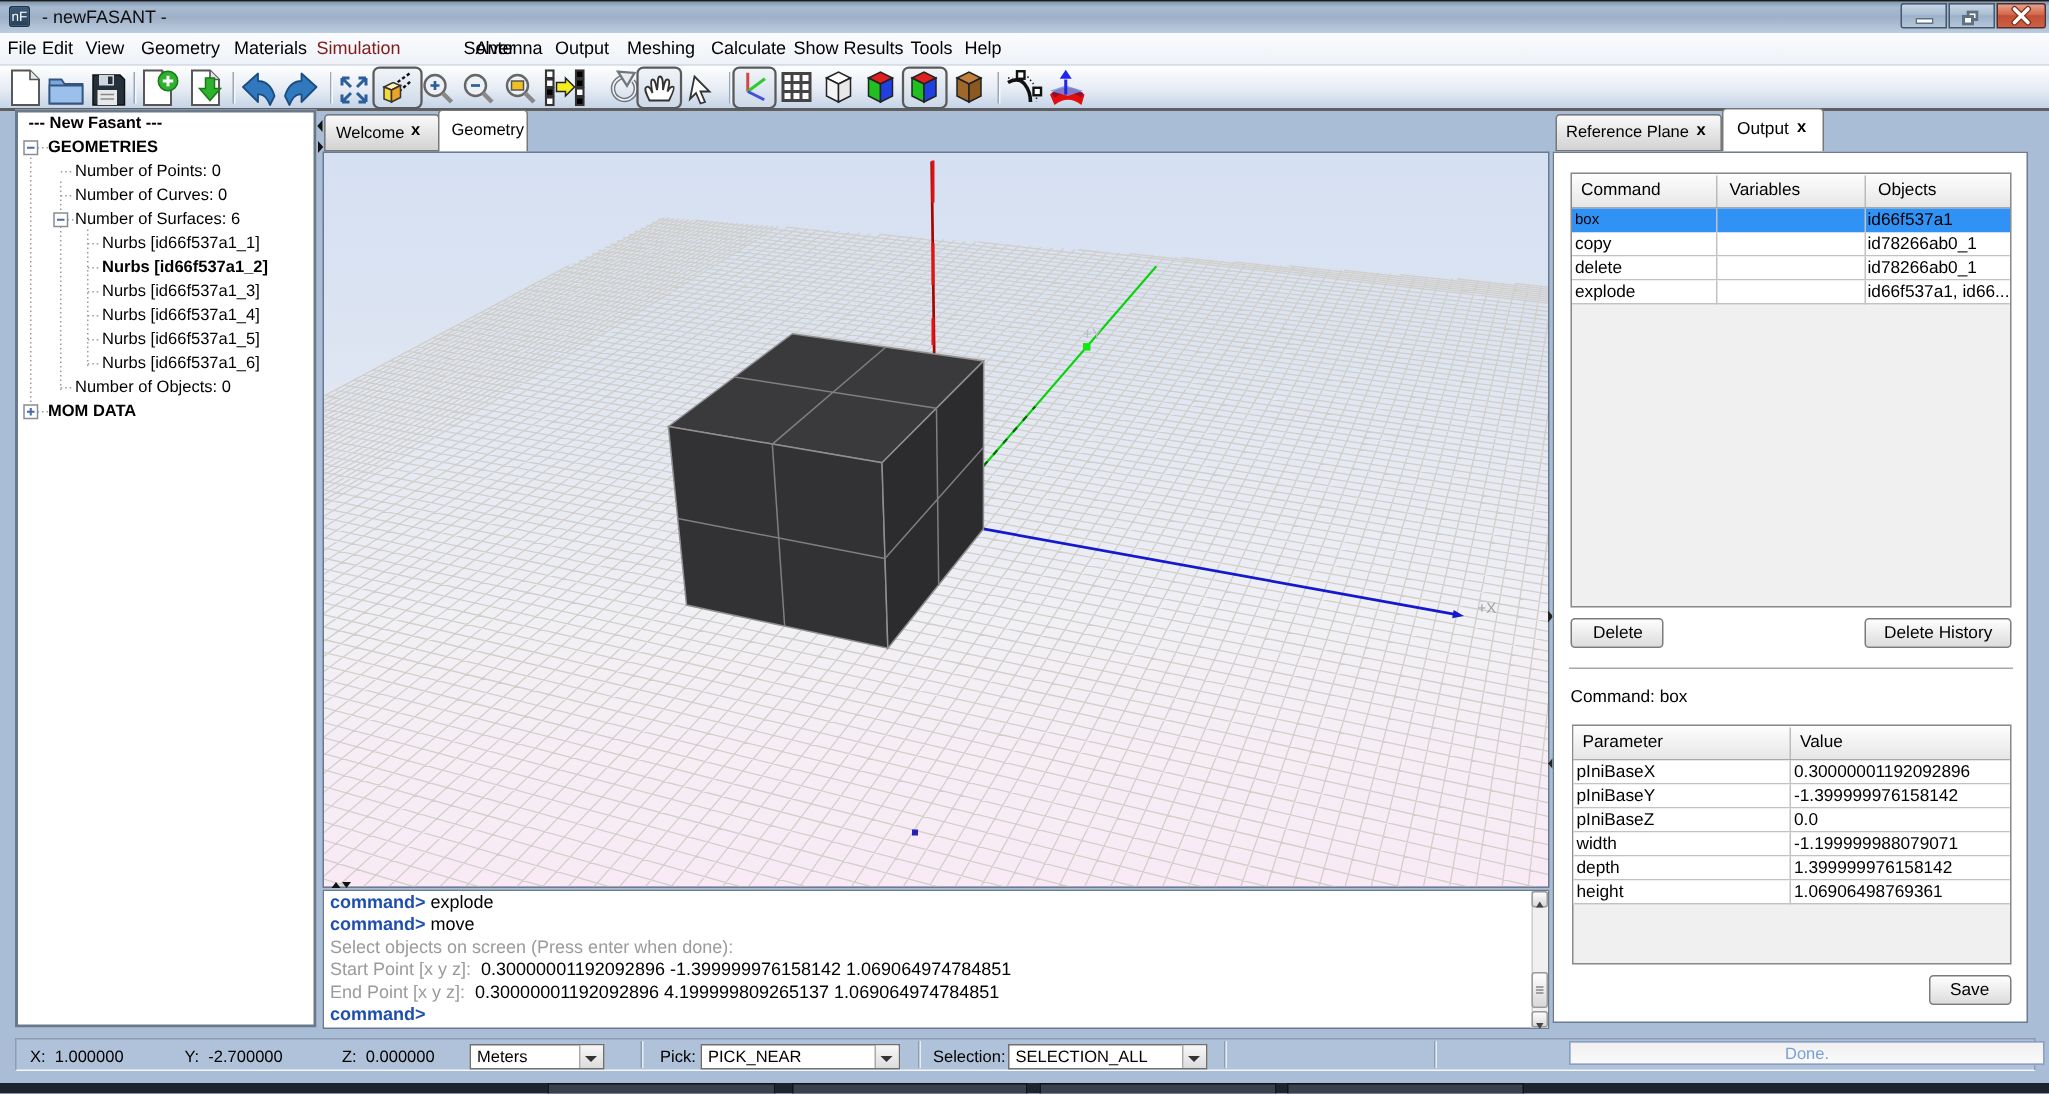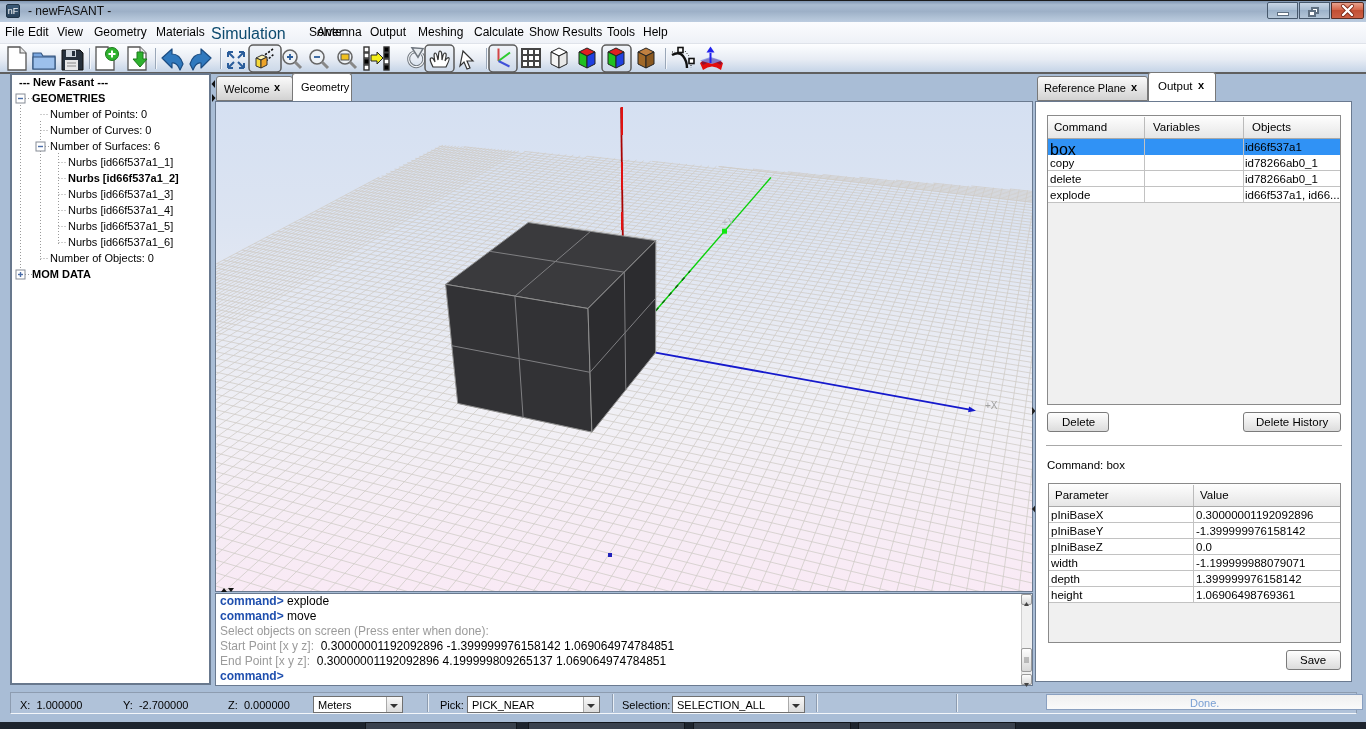--- a/index.html
+++ b/index.html
@@ -19,21 +19,21 @@
 <div class="abs" style="left:1331px;top:2px;width:33px;height:17px;border:1px solid #582d25;border-radius:0 2px 2px 0;background:linear-gradient(#e8a18c 0%,#d4664a 45%,#c24f34 50%,#cd6045 100%);"><svg width="31" height="15">
       <path d="M11 3l9 9M20 3l-9 9" stroke="#7a2717" stroke-width="4" stroke-linecap="round"></path>
       <path d="M11 3l9 9M20 3l-9 9" stroke="#fff" stroke-width="2.4" stroke-linecap="round"></path>
     </svg></div>
 <div class="abs" style="left:0;top:22px;width:1366px;height:22px;background:linear-gradient(#fbfcfe,#eef1f7);border-bottom:1px solid #dfe3ea;"></div>
 <div class="tx" style="left:5px;top:25px;font-size:12px;color:#000;">File</div>
 <div class="tx" style="left:28px;top:25px;font-size:12px;color:#000;">Edit</div>
 <div class="tx" style="left:57px;top:25px;font-size:12px;color:#000;">View</div>
 <div class="tx" style="left:94px;top:25px;font-size:12px;color:#000;">Geometry</div>
 <div class="tx" style="left:156px;top:25px;font-size:12px;color:#000;">Materials</div>
-<div class="tx" style="left:211px;top:25px;font-size:16px;color:#0c4a6e;">Simulation</div>
+<div class="tx" style="left:211px;top:25px;font-size:12px;color:#7f1d1d;">Simulation</div>
 <div class="tx" style="left:277px;top:25px;font-size:12px;color:#000;margin-left:32px;">Solver</div>
 <div class="tx" style="left:317px;top:25px;font-size:12px;color:#000;">Antenna</div>
 <div class="tx" style="left:370px;top:25px;font-size:12px;color:#000;">Output</div>
 <div class="tx" style="left:418px;top:25px;font-size:12px;color:#000;">Meshing</div>
 <div class="tx" style="left:474px;top:25px;font-size:12px;color:#000;">Calculate</div>
 <div class="tx" style="left:529px;top:25px;font-size:12px;color:#000;">Show Results</div>
 <div class="tx" style="left:607px;top:25px;font-size:12px;color:#000;">Tools</div>
 <div class="tx" style="left:643px;top:25px;font-size:12px;color:#000;">Help</div>
 <div class="abs" style="left:0;top:44px;width:1366px;height:30px;"><svg width="1366" height="30">
       <defs>
@@ -237,21 +237,21 @@
 <div class="abs" style="left:1047px;top:115px;width:294px;height:290px;background:#f0f0f0;border:1px solid #8a8a8a;"></div>
 <div class="abs" style="left:1048px;top:116px;width:292px;height:23px;background:linear-gradient(#fefefe,#e6e6e6);border-bottom:1px solid #a8a8a8;"></div>
 <div class="tx" style="left:1054px;top:121px;font-size:11.5px;">Command</div>
 <div class="tx" style="left:1153px;top:121px;font-size:11.5px;">Variables</div>
 <div class="tx" style="left:1252px;top:121px;font-size:11.5px;">Objects</div>
 <div class="abs" style="left:1144px;top:117px;width:1px;height:21px;background:#bbb;"></div>
 <div class="abs" style="left:1243px;top:117px;width:1px;height:21px;background:#bbb;"></div>
 <div class="abs" style="left:1048px;top:139px;width:292px;height:16px;background:#3092f5;"></div>
 <div class="abs" style="left:1144px;top:139px;width:1px;height:16px;background:#c2c2c2;"></div>
 <div class="abs" style="left:1243px;top:139px;width:1px;height:16px;background:#c2c2c2;"></div>
-<div class="tx" style="left:1050px;top:141px;font-size:16px;">box</div>
+<div class="tx" style="left:1050px;top:141px;font-size:10px;">box</div>
 <div class="tx" style="left:1245px;top:141px;font-size:11.5px;">id66f537a1</div>
 <div class="abs" style="left:1048px;top:155px;width:292px;height:16px;background:#fff;border-bottom:1px solid #c2c2c2;"></div>
 <div class="abs" style="left:1144px;top:155px;width:1px;height:16px;background:#c2c2c2;"></div>
 <div class="abs" style="left:1243px;top:155px;width:1px;height:16px;background:#c2c2c2;"></div>
 <div class="tx" style="left:1050px;top:157px;font-size:11.5px;">copy</div>
 <div class="tx" style="left:1245px;top:157px;font-size:11.5px;">id78266ab0_1</div>
 <div class="abs" style="left:1048px;top:171px;width:292px;height:16px;background:#fff;border-bottom:1px solid #c2c2c2;"></div>
 <div class="abs" style="left:1144px;top:171px;width:1px;height:16px;background:#c2c2c2;"></div>
 <div class="abs" style="left:1243px;top:171px;width:1px;height:16px;background:#c2c2c2;"></div>
 <div class="tx" style="left:1050px;top:173px;font-size:11.5px;">delete</div>

